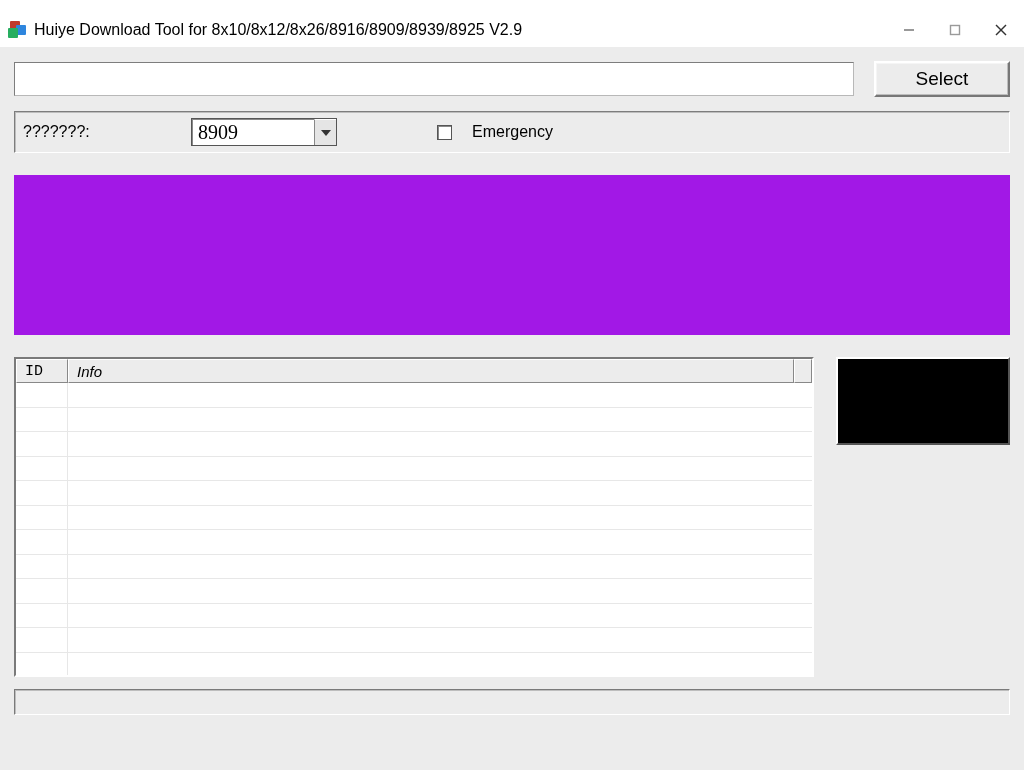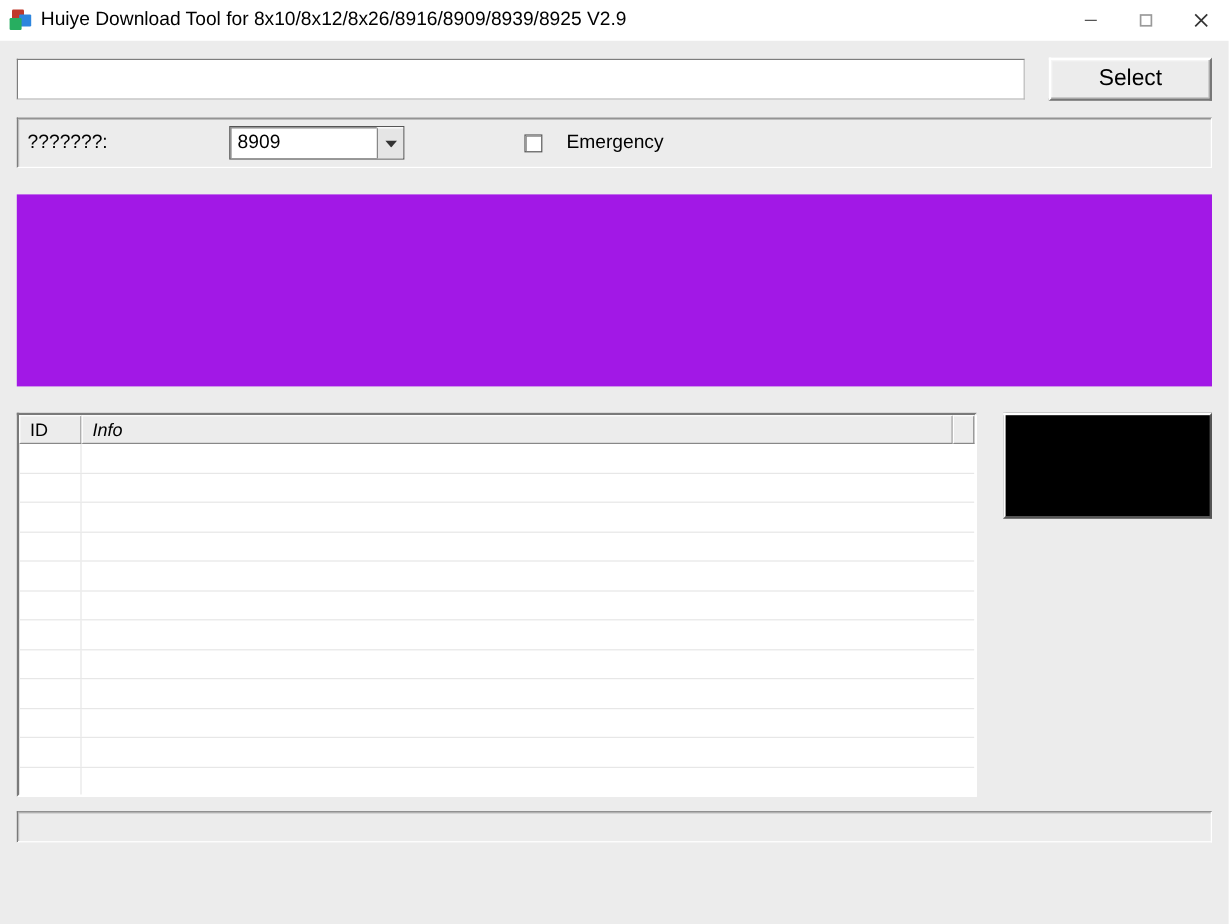--- a/index.html
+++ b/index.html
@@ -12,20 +12,21 @@
     overflow: hidden;
   }
   
   .titlebar {
     height: 34px;
     display: flex;
     align-items: center;
     padding: 0 0 0 8px;
     background: #ffffff;
     color: #000;
+    margin-top: 13px;
   }
   .titlebar .app-icon {
     width: 18px; height: 18px;
     margin-right: 8px;
     position: relative;
   }
   .titlebar .app-icon .cube {
     position: absolute; width: 10px; height: 10px; border-radius: 1px;
   }
   .titlebar .app-icon .c1 { background:#c0392b; left:2px;  top:0; }
@@ -106,22 +107,22 @@
     display: flex;
     width: 146px;
     height: 28px;
     background: #fff;
     border: 1px solid #555;
     box-shadow: inset 1px 1px 0 #888;
   }
   .combo .combo-text {
     flex: 1;
     padding: 4px 6px;
-    font-size: 16px;
-    display:flex; align-items:center;
+    font-size: 20px;
+    display:flex; align-items:center;font-family:Liberation Serif, serif;
   }
   .combo .combo-btn {
     width: 22px;
     background: #e5e5e5;
     border-left: 1px solid #888;
     display:flex; align-items:center; justify-content:center;
     border-top:1px solid #fff;
   }
   .combo .combo-btn svg { width:10px; height:6px; }
   .chk-wrap {
@@ -165,21 +166,21 @@
   }
   .th {
     background:#ececec;
     border:1px solid;
     border-top-color:#fff; border-left-color:#fff;
     border-right-color:#888; border-bottom-color:#888;
     font-size: 15px;
     padding: 2px 8px;
     display:flex; align-items:center;
   }
-  .th.id   { width: 52px; }
+  .th.id   { width: 52px; font-family: Liberation Mono, monospace; }
   .th.info { flex: 1; font-style: italic; }
   .th.scroll-gap { width: 18px; padding:0; }
   .tbody {
     flex:1;
     overflow:hidden;
     position:relative;
   }
   .trow {
     height: 24.5px;
     display:flex;

